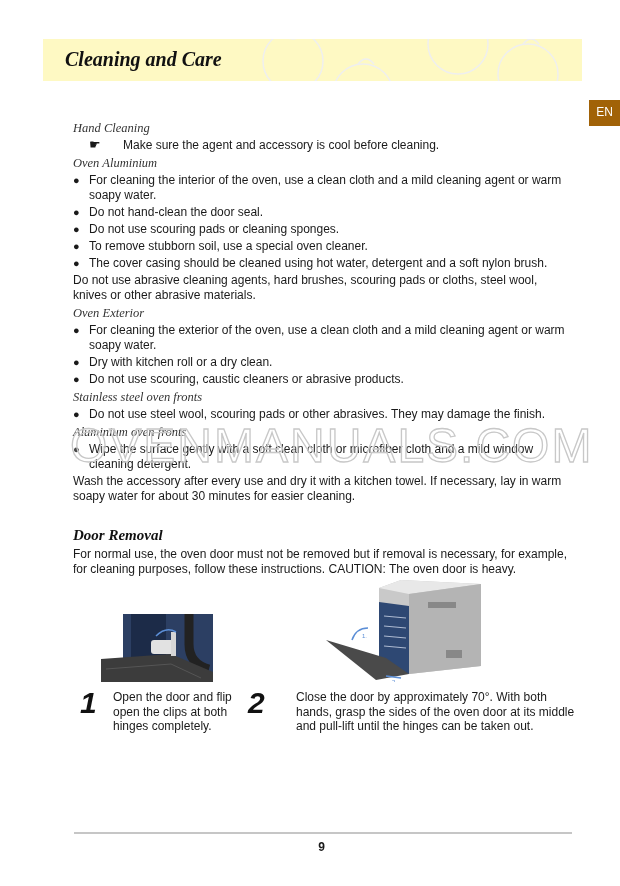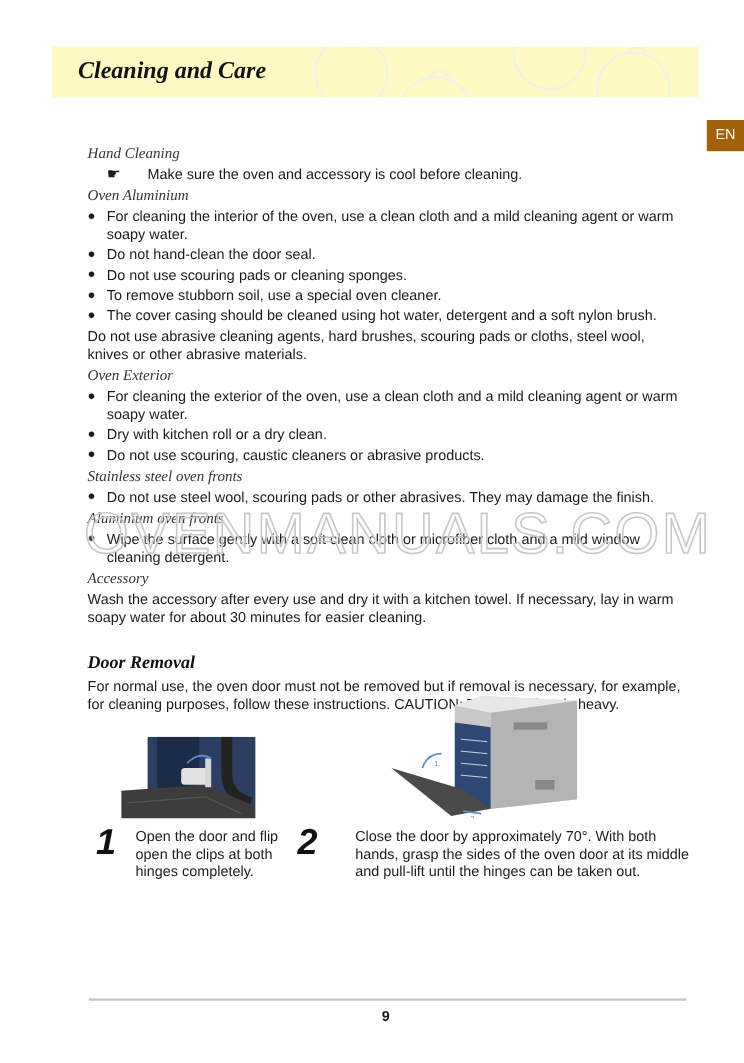--- a/index.html
+++ b/index.html
@@ -42,21 +42,21 @@
   </svg>
   <div class="header-title">Cleaning and Care</div>
 </div>
 
 <div class="lang">EN</div>
 
 <div class="content">
   <div class="sub">Hand Cleaning</div>
   <div class="note">
     <span class="hand">☛</span>
-    <span>Make sure the oven and accessory is cool before cleaning.</span>
+    <span>Make sure the agent and accessory is cool before cleaning.</span>
   </div>
 
   <div class="sub">Oven Aluminium</div>
   <ul>
     <li><span class="dot">●</span><span>For cleaning the interior of the oven, use a clean cloth and a mild cleaning agent or warm soapy water.</span></li>
     <li><span class="dot">●</span><span>Do not hand-clean the door seal.</span></li>
     <li><span class="dot">●</span><span>Do not use scouring pads or cleaning sponges.</span></li>
     <li><span class="dot">●</span><span>To remove stubborn soil, use a special oven cleaner.</span></li>
     <li><span class="dot">●</span><span>The cover casing should be cleaned using hot water, detergent and a soft nylon brush.</span></li>
   </ul>
@@ -72,21 +72,20 @@
   <div class="sub">Stainless steel oven fronts</div>
   <ul>
     <li><span class="dot">●</span><span>Do not use steel wool, scouring pads or other abrasives. They may damage the finish.</span></li>
   </ul>
 
   <div class="sub">Aluminium oven fronts</div>
   <ul>
     <li><span class="dot">●</span><span>Wipe the surface gently with a soft clean cloth or microfiber cloth and a mild window cleaning detergent.</span></li>
   </ul>
 
-  <div class="sub">Accessory</div>
   <p>Wash the accessory after every use and dry it with a kitchen towel. If necessary, lay in warm soapy water for about 30 minutes for easier cleaning.</p>
 
   <div class="h2">Door Removal</div>
   <p>For normal use, the oven door must not be removed but if removal is necessary, for example, for cleaning purposes, follow these instructions. CAUTION: The oven door is heavy.</p>
 </div>
 
 <div class="watermark">OVENMANUALS.COM</div>
 
 <svg class="fig1" viewBox="0 0 112 68">
   <rect x="22" y="0" width="90" height="58" fill="#2c3f63"></rect>

